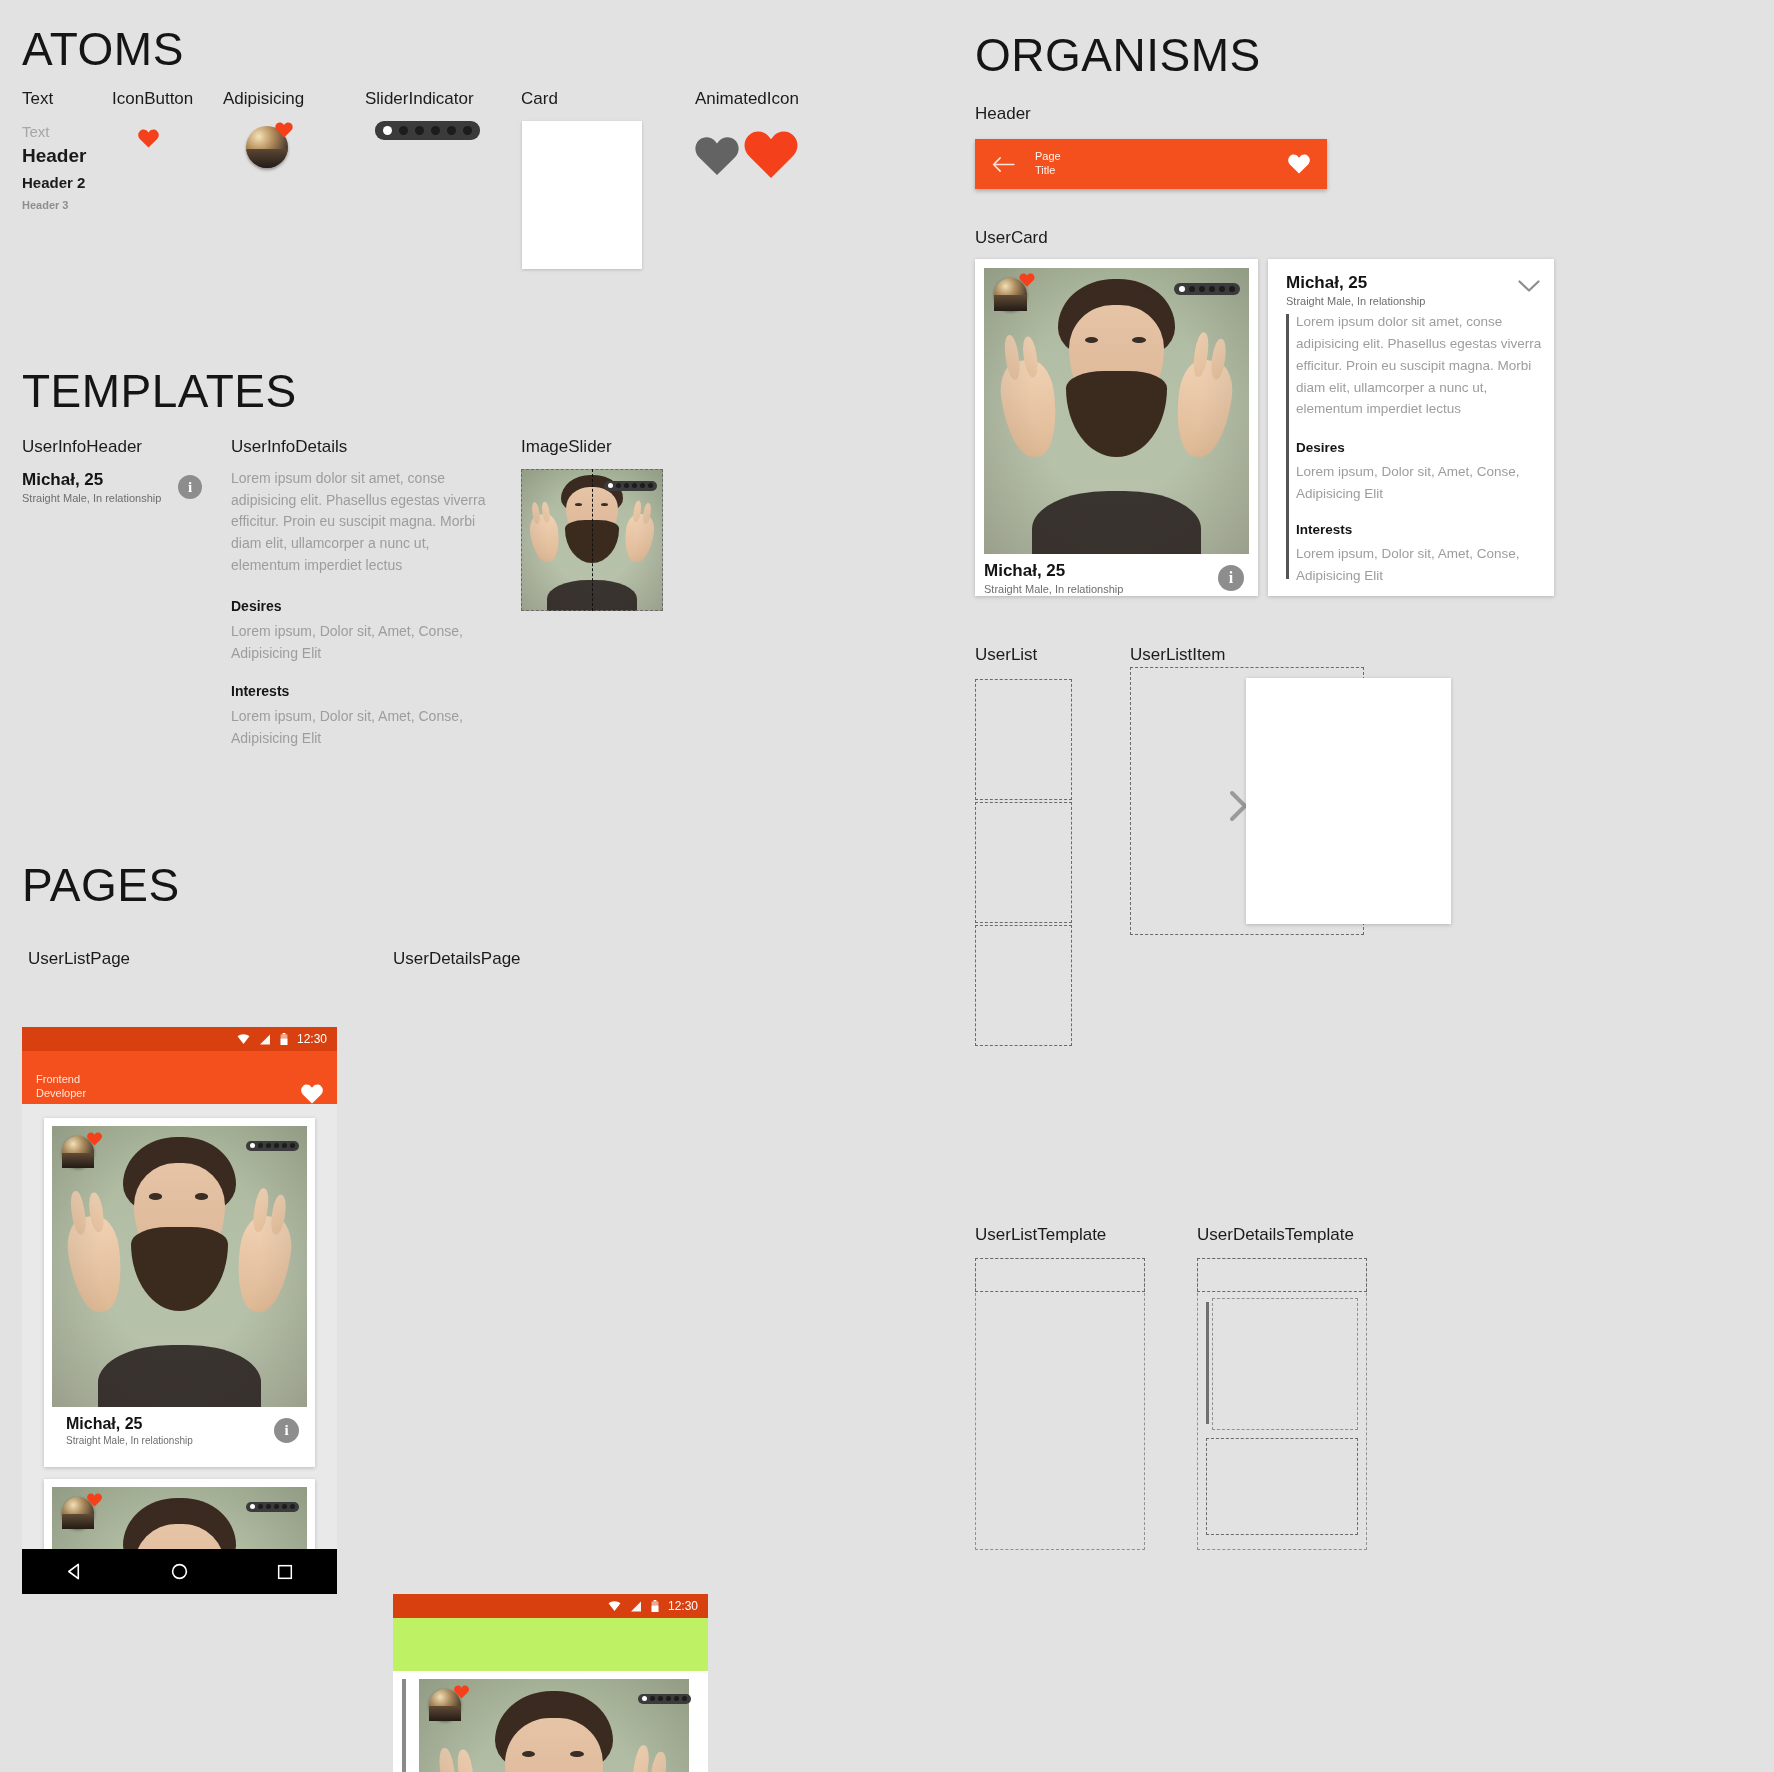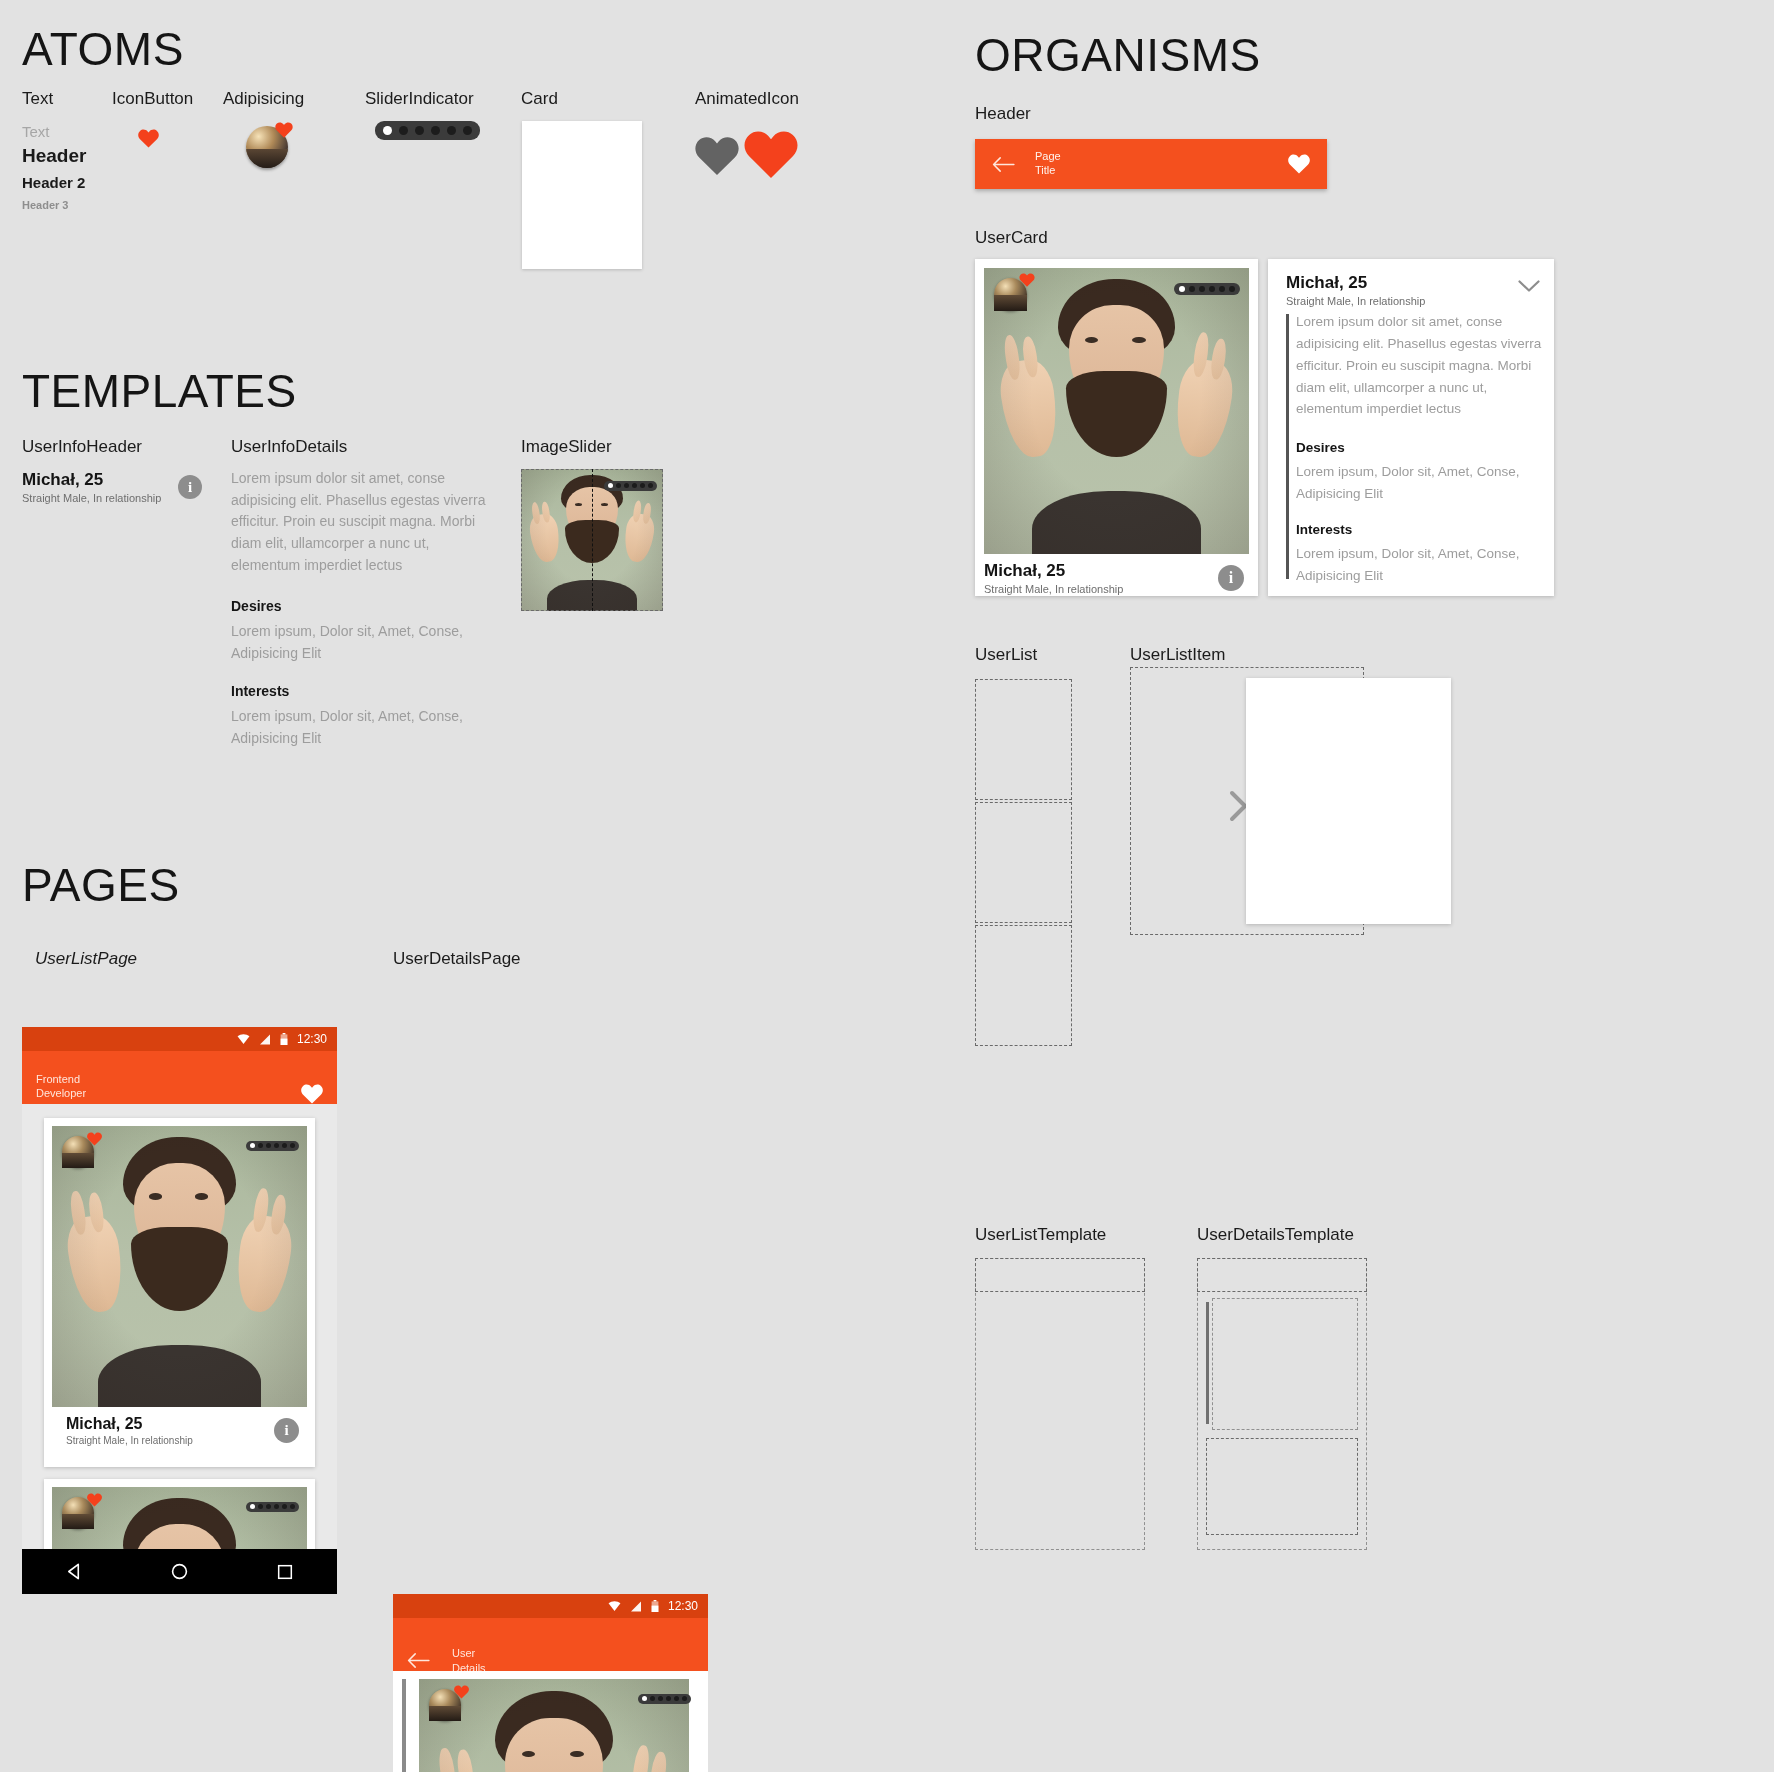--- a/index.html
+++ b/index.html
@@ -279,21 +279,21 @@
           <span class="dot"></span>
         <span class="dot"></span>
           <span class="dot"></span>
           <span class="dot"></span>
       </div>
     </div>
   </div>
 
   <div class="abs section-title" style="left:22px;top:862px;">PAGES</div>
 
-  <div class="abs comp-label" style="left:35px;top:949px;font-style:italic;">UserListPage</div>
+  <div class="abs comp-label" style="left:28px;top:949px;">UserListPage</div>
   <div class="abs comp-label" style="left:393px;top:949px;">UserDetailsPage</div>
 
   <div class="abs phone" style="left:22px;top:981px;width:315px;height:567px;">
 
     <div class="statusbar" style="height:24px;">
       <svg width="13" height="11" viewBox="0 0 14 12">
         <path d="M7 11 L0.5 2.5 C2.3 1 4.6 0.2 7 0.2 C9.4 0.2 11.7 1 13.5 2.5 Z" fill="#fff"></path>
       </svg>
       <svg width="12" height="11" viewBox="0 0 12 11">
         <path d="M11 0.5 L11 10.5 L1 10.5 Z" fill="#fff" opacity="0.95"></path>
@@ -415,29 +415,20 @@
         <path d="M11 0.5 L11 10.5 L1 10.5 Z" fill="#fff" opacity="0.95"></path>
       </svg>
       <svg width="8" height="12" viewBox="0 0 8 12">
         <rect x="2.6" y="0" width="2.8" height="1.4" fill="#fff"></rect>
         <rect x="0.6" y="1.4" width="6.8" height="10.6" fill="#fff" opacity="0.55"></rect>
         <rect x="0.6" y="5.6" width="6.8" height="6.4" fill="#fff"></rect>
       </svg>
       <span class="clk">12:30</span>
     </div>
 
-    <div class="appbar" style="height:53px;gap:22px;">
-      <svg width="23" height="17" viewBox="0 0 24 18">
-        <path d="M23 9 L1.5 9 M8.5 2 L1.5 9 L8.5 16" fill="none" stroke="#ffe6dc" stroke-width="1.6" stroke-linecap="round" stroke-linejoin="round"></path>
-      </svg>
-      <div>
-        <div class="ttl">User</div>
-        <div class="ttl">Details</div>
-      </div>
-    </div>
 
     <div class="abs" style="left:0;top:77px;right:0;bottom:0;background:#fff;overflow:hidden;">
       <div class="scroll-track" style="left:9px;top:8px;width:4px;height:200px;"></div>
 
       <div class="photo abs" style="left:26px;top:8px;width:270px;height:298px;">
         <div class="bg"></div>
           <div class="hair"></div>
           <div class="face"></div>
         <div class="eye l"></div>
           <div class="eye r"></div>

